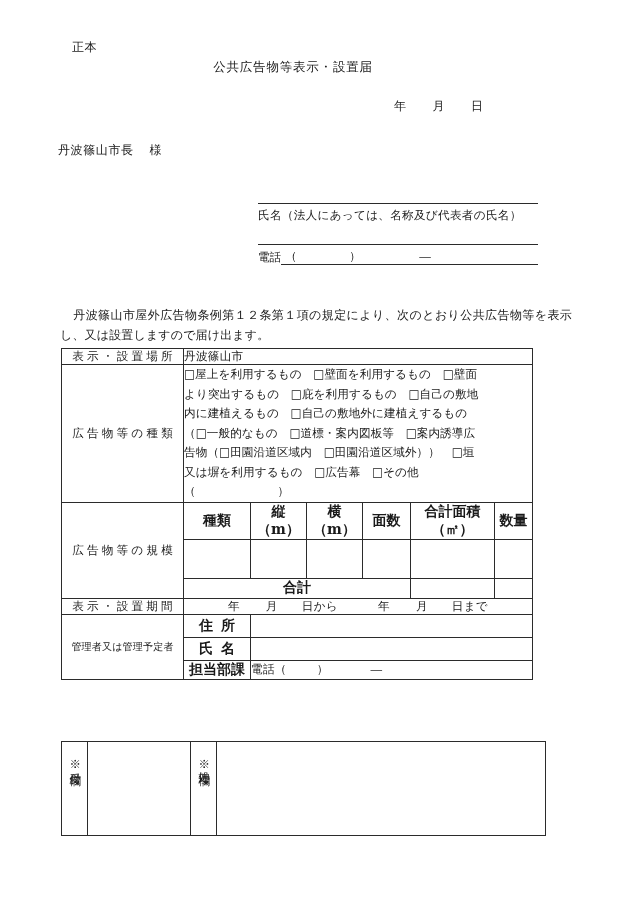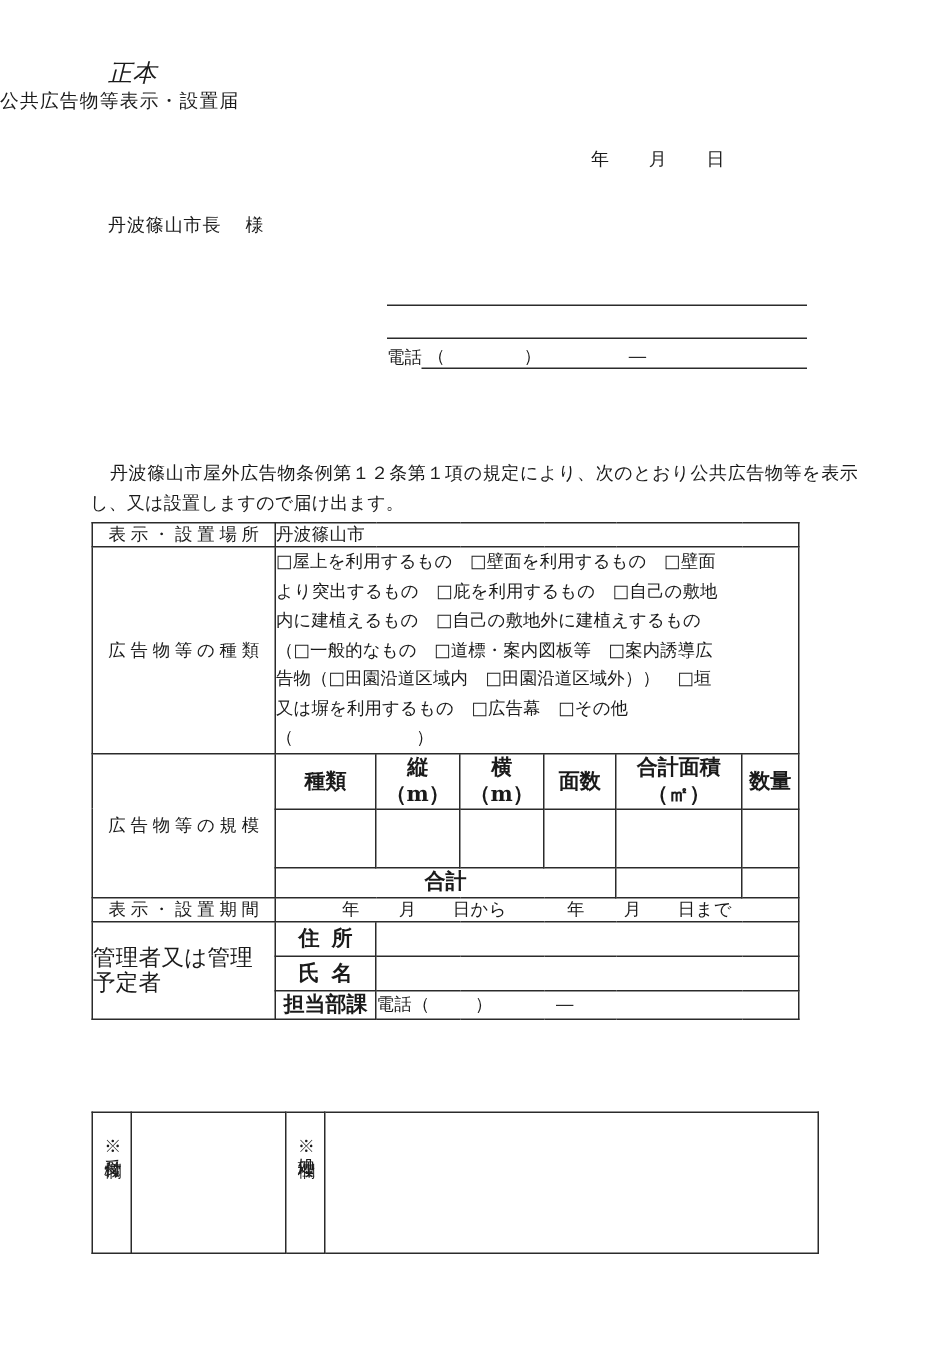--- a/index.html
+++ b/index.html
@@ -27,43 +27,43 @@
   .form-no {
     position: absolute;
     left: 57px; top: 17px;
     font-size: 12px;
     letter-spacing: 0.4px;
     white-space: nowrap;
   }
   .copy-label {
     position: absolute;
     left: 72px; top: 39px;
-    font-size: 16px;
+    font-size: 12px;
     letter-spacing: 0.4px;
-    font-style: italic;
   }
   .doc-title {
     position: absolute;
     left: 0; top: 59px;
     width: 586px;
+    text-align: center;
     font-size: 12.5px;
     letter-spacing: 0.8px;
   }
   .date-line {
     position: absolute;
     left: 394px; top: 98px;
     font-size: 12px;
     letter-spacing: 0.5px;
     white-space: nowrap;
   }
   .date-line .sp { display: inline-block; width: 26px; }
 
   .addressee {
     position: absolute;
-    left: 72px; top: 142px;
+    left: 58px; top: 142px;
     font-size: 12px;
     letter-spacing: 0.6px;
     white-space: nowrap;
     text-align: right;
   }
   .addressee .gap { display: inline-block; width: 16px; }
 
   
   .applicant {
     position: absolute;
@@ -172,24 +172,24 @@
     font-size: 11.6px;
     padding: 5px 2px;
     letter-spacing: 0.3px;
     white-space: nowrap;
   }
   .period-cell .g1 { display: inline-block; width: 26px; }
   .period-cell .g2 { display: inline-block; width: 24px; }
   .period-cell .g3 { display: inline-block; width: 40px; }
 
   .mgr-label {
-    text-align: left;
+    text-align: center;
     padding: 4px 5px;
     line-height: 17px;
-    font-size: 15px;
+    font-size: 10px;
     letter-spacing: 0.2px;
     margin-left: 44px;
   }
   .mgr-sub {
     text-align: center;
     font-size: 14px;
     padding: 4px 3px;
     font-weight: bold;
   }
   .mgr-sub .spread2 {
@@ -259,20 +259,23 @@
     <span>年</span><span class="sp"></span><span>月</span><span class="sp"></span><span>日</span>
   </div>
 
   <div class="addressee">
     <span>丹波篠山市長</span><span class="gap"></span><span>様</span>
   </div>
 
   <div class="applicant">
     <div class="ruled ruled-indent"></div>
 
+    <div class="ap-row ap-sub">
+      <span>氏名（法人にあっては、名称及び代表者の氏名）</span>
+    </div>
     <div class="ruled ruled-indent"></div>
 
     <div class="tel-row">
       <span class="tel-label">電話</span>
       <span class="tel-fill">
         <span class="paren-open">（</span>
         <span class="paren-close">）</span>
         <span class="dash">―</span>
       </span>
     </div>

